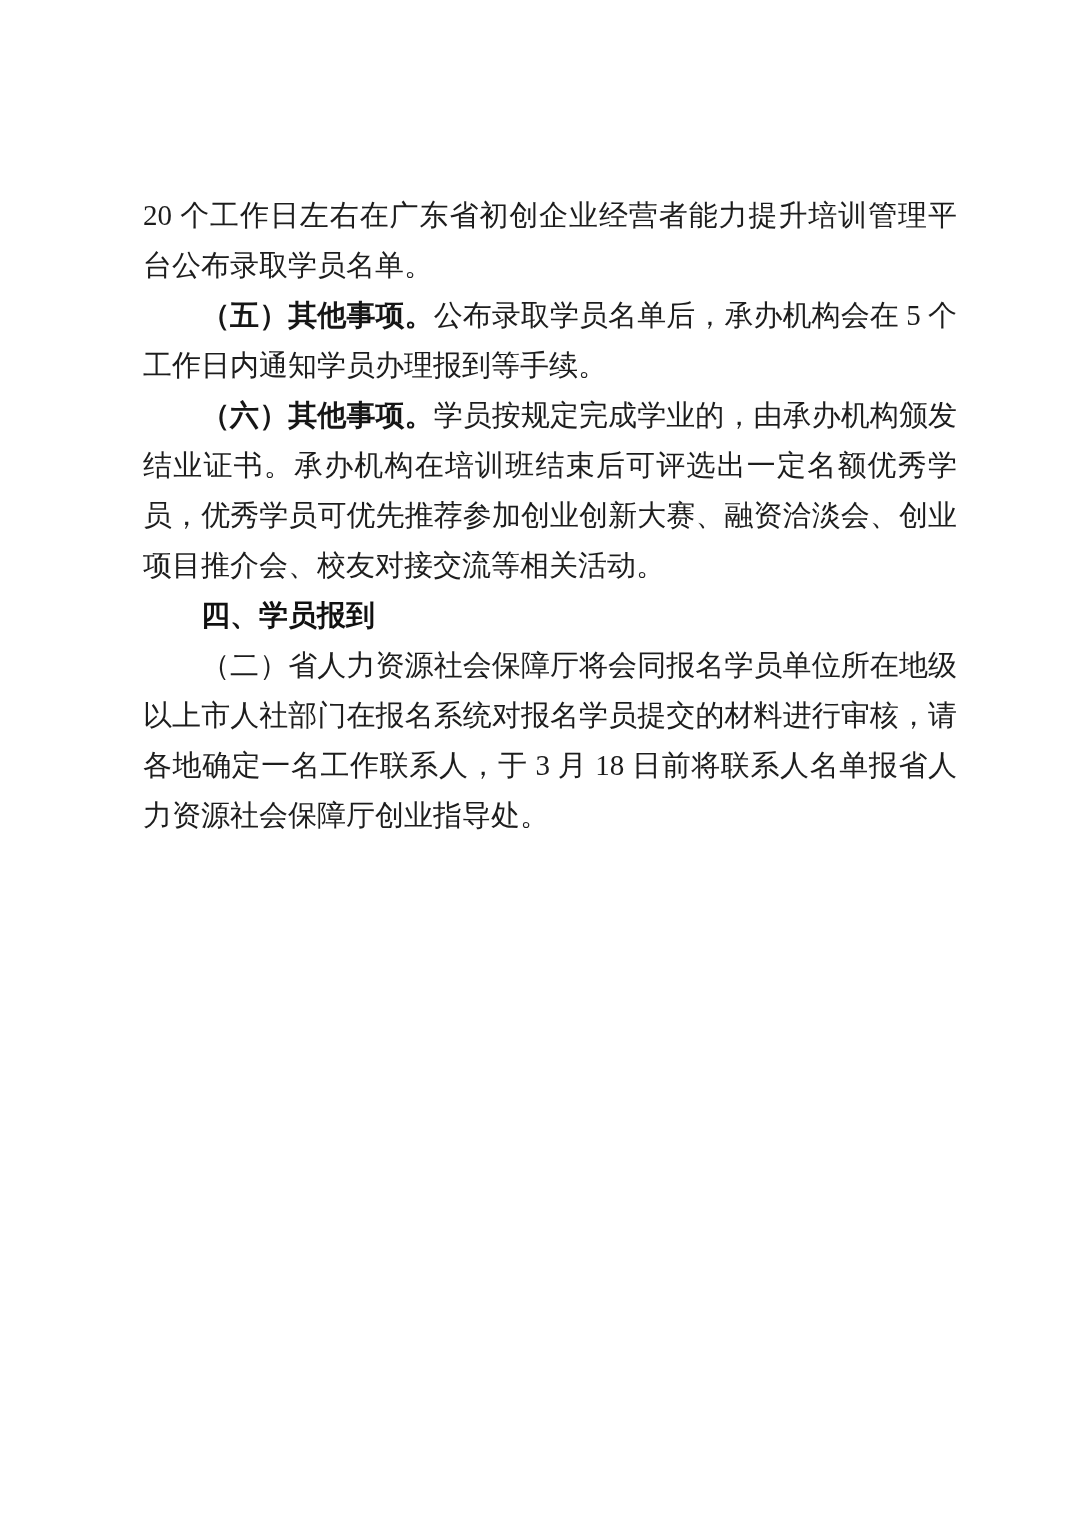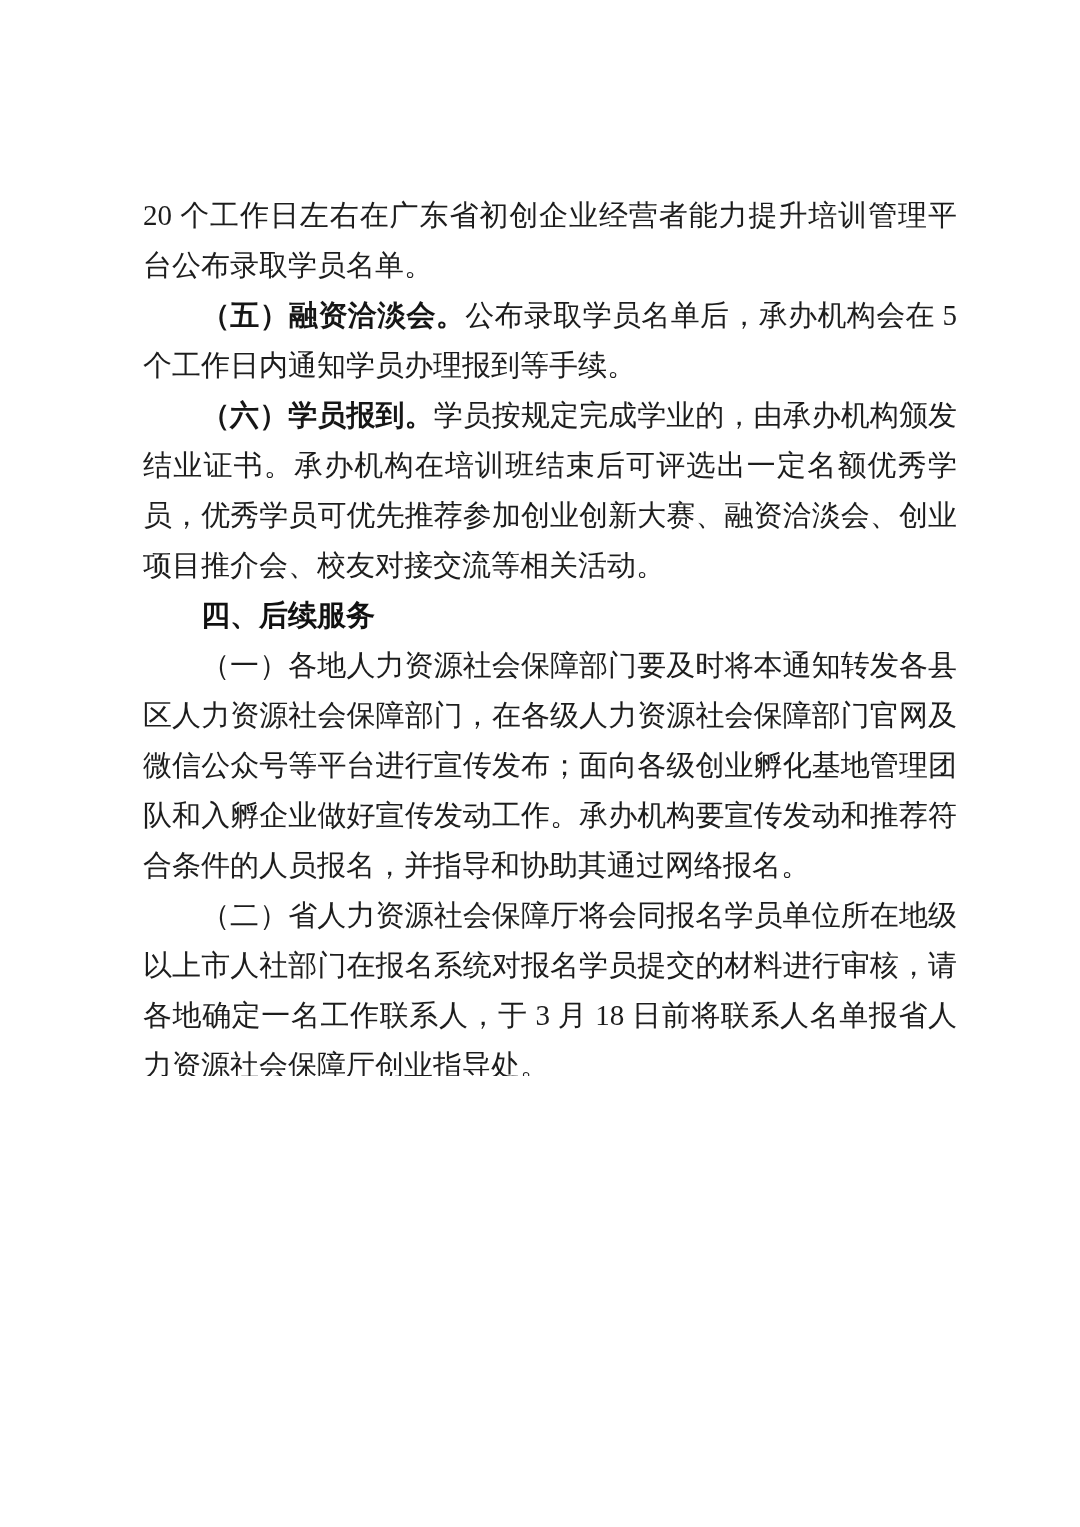--- a/index.html
+++ b/index.html
@@ -54,22 +54,21 @@
     color: #2a2a2a;
     letter-spacing: 1px;
   }
 </style>
 </head>
 <body>
 
 <div class="page">
   <div class="content" id="document-body">
       <p class="para"><span class="run-regular">20 个工作日左右在广东省初创企业经营者能力提升培训管理平台公布录取学员名单。</span></p>
-      <p class="para indent"><span class="run-bold">（五）融资洽淡会。</span><span class="run-regular">公布录取学员名单后，承办机构会在 5 个工作日内通知学员办理报到等手续。</span></p>
-      <p class="para indent"><span class="run-bold">（六）学员报到。</span><span class="run-regular">学员按规定完成学业的，由承办机构颁发结业证书。承办机构在培训班结束后可评选出一定名额优秀学员，优秀学员可优先推荐参加创业创新大赛、融资洽淡会、创业项目推介会、校友对接交流等相关活动。</span></p>
-      <p class="para indent heading"><span class="run-bold">四、后续服务</span></p>
-      <p class="para indent"><span class="run-regular">（一）各地人力资源社会保障部门要及时将本通知转发各县区人力资源社会保障部门，在各级人力资源社会保障部门官网及微信公众号等平台进行宣传发布；面向各级创业孵化基地管理团队和入孵企业做好宣传发动工作。承办机构要宣传发动和推荐符合条件的人员报名，并指导和协助其通过网络报名。</span></p>
+      <p class="para indent"><span class="run-bold">（五）其他事项。</span><span class="run-regular">公布录取学员名单后，承办机构会在 5 个工作日内通知学员办理报到等手续。</span></p>
+      <p class="para indent"><span class="run-bold">（六）其他事项。</span><span class="run-regular">学员按规定完成学业的，由承办机构颁发结业证书。承办机构在培训班结束后可评选出一定名额优秀学员，优秀学员可优先推荐参加创业创新大赛、融资洽淡会、创业项目推介会、校友对接交流等相关活动。</span></p>
+      <p class="para indent heading"><span class="run-bold">四、学员报到</span></p>
       <p class="para indent"><span class="run-regular">（二）省人力资源社会保障厅将会同报名学员单位所在地级以上市人社部门在报名系统对报名学员提交的材料进行审核，请各地确定一名工作联系人，于 3 月 18 日前将联系人名单报省人力资源社会保障厅创业指导处。</span></p>
     </div>
   <div class="footer">
     <span class="page-number">—4—</span>
   </div>
 </div>
 
 </body></html>

